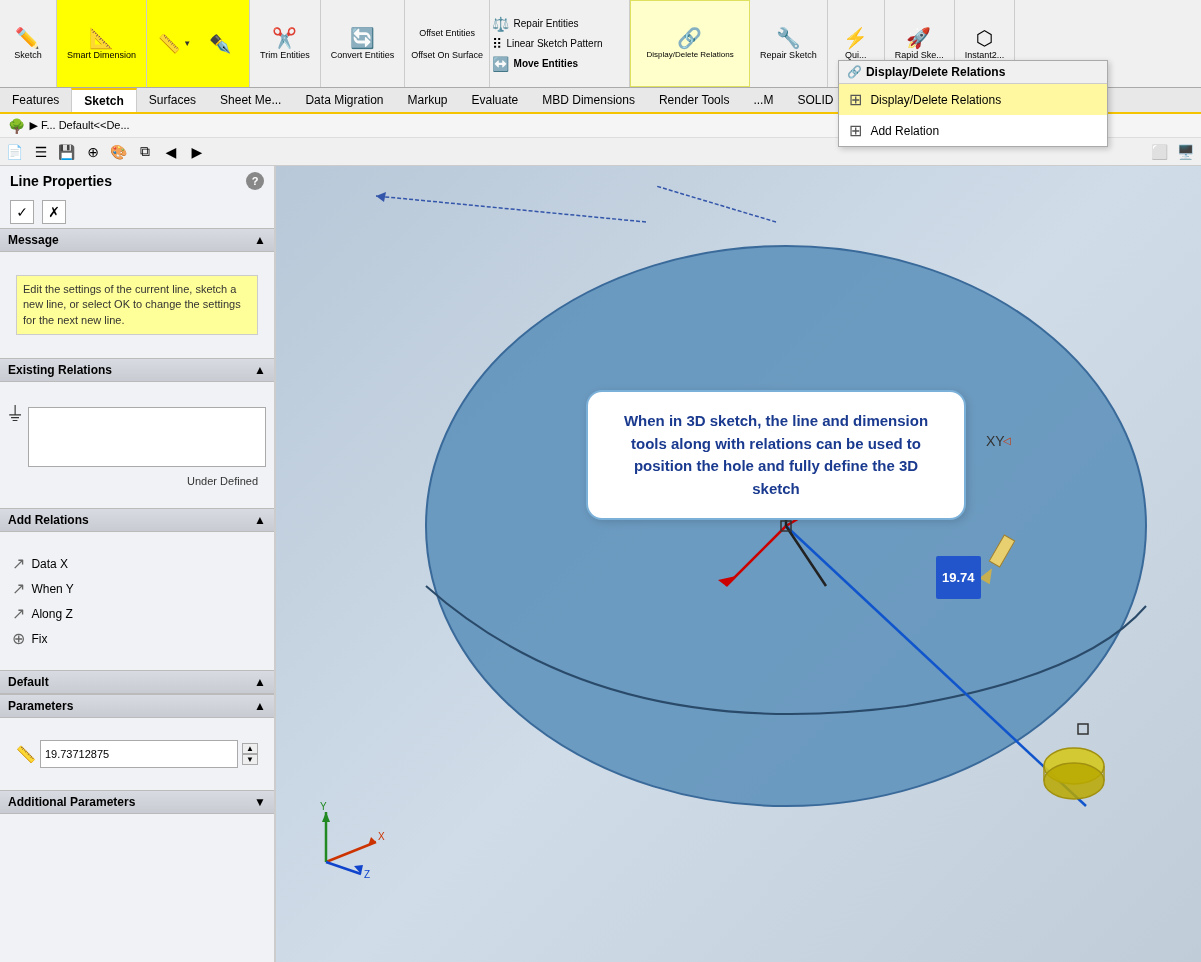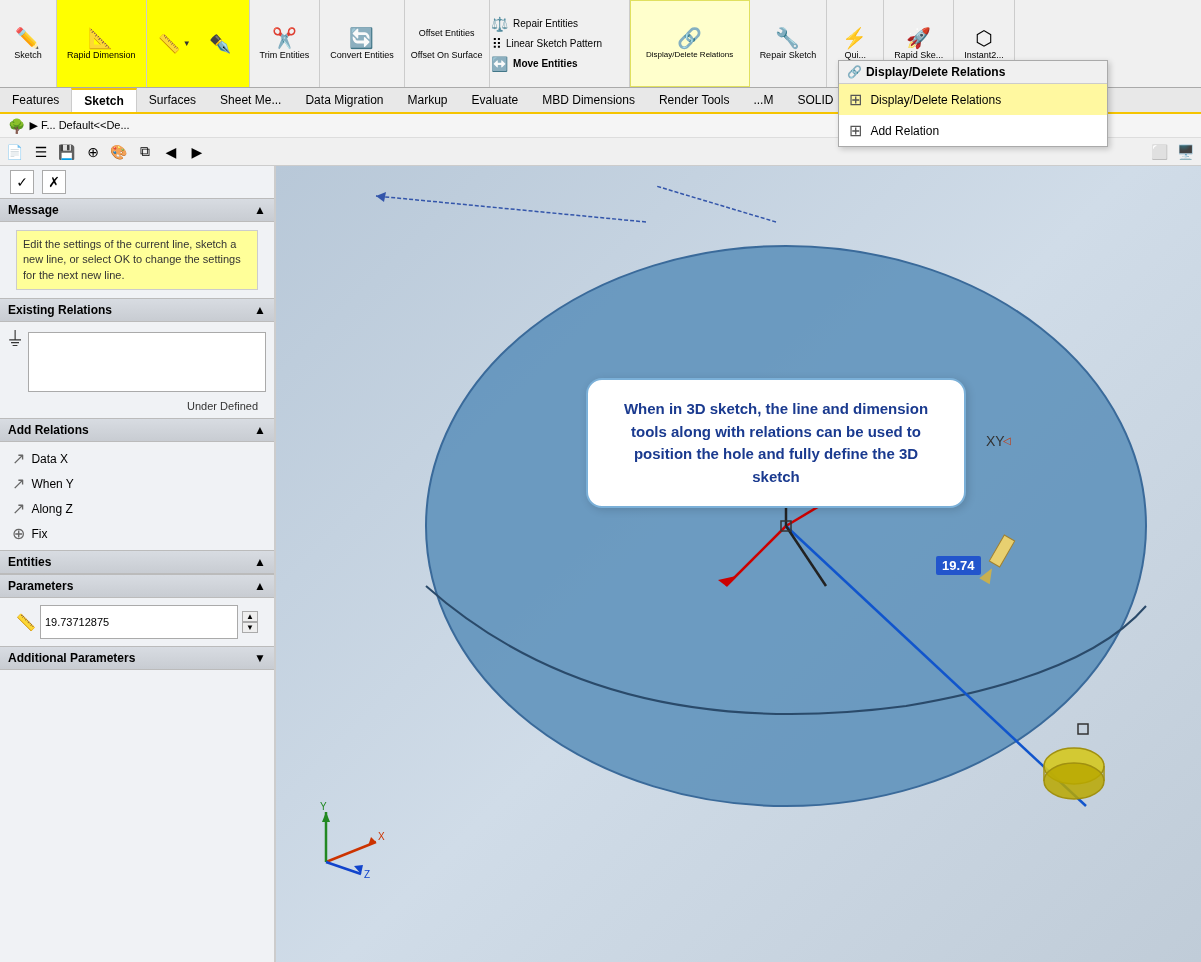--- a/index.html
+++ b/index.html
@@ -59,21 +59,21 @@
     .panel-title {
       font-size: 14px; font-weight: bold; padding: 6px 10px;
       display: flex; align-items: center; justify-content: space-between;
     }
     .panel-section-header {
       background: linear-gradient(to bottom, #d8dce2, #c8ccd2);
       padding: 4px 8px; font-size: 12px; font-weight: bold;
       display: flex; align-items: center; justify-content: space-between;
       border-top: 1px solid #bbb; border-bottom: 1px solid #bbb; cursor: pointer;
     }
-    .panel-section-content { padding: 4px 8px; }
+    .panel-section-content { padding: 19px 8px; }
 
     .ok-cancel-row { display: flex; gap: 8px; padding: 4px 10px; }
     .ok-btn, .cancel-btn { width: 24px; height: 24px; display: flex; align-items: center; justify-content: center; cursor: pointer; border: 1px solid #aaa; background: #fff; font-size: 14px; }
 
     .message-box {
       background: #ffff99; border: 1px solid #ccc; margin: 4px 8px;
       padding: 6px; font-size: 11px; line-height: 1.4; color: #333;
     }
 
     .relations-box {
@@ -84,21 +84,21 @@
 
     .relation-item {
       display: flex; align-items: center; gap: 6px; padding: 3px 4px; cursor: pointer;
     }
     .relation-icon { font-size: 16px; color: #666; }
 
     .checkbox-row { display: flex; align-items: center; gap: 6px; padding: 3px 8px; }
     .checkbox-row input[type="checkbox"] { margin: 0; }
 
     .param-row { display: flex; align-items: center; gap: 4px; padding: 3px 8px; }
-    .param-input { flex: 1; height: 34px; font-size: 11px; padding: 0 4px; border: 1px solid #aaa; background: #fff; }
+    .param-input { flex: 1; height: 28px; font-size: 11px; padding: 0 4px; border: 1px solid #aaa; background: #fff; }
     .param-spinner { display: flex; flex-direction: column; }
     .param-spinner button { width: 16px; height: 11px; font-size: 8px; padding: 0; border: 1px solid #aaa; background: #eee; cursor: pointer; line-height: 1; }
 
     
     #canvas-area {
       position: absolute; top: 166px; left: 276px; right: 0; bottom: 0;
       background: linear-gradient(135deg, #b8c8d8 0%, #d0dce8 50%, #c0ccd8 100%);
       overflow: hidden;
     }
 
@@ -114,58 +114,58 @@
     }
     .dropdown-item {
       display: flex; align-items: center; gap: 8px; padding: 6px 10px;
       cursor: pointer; font-size: 12px;
     }
     .dropdown-item:hover, .dropdown-item.highlighted { background: #fff8a0; }
     .dropdown-item .di-icon { font-size: 16px; color: #555; }
 
     
     #tooltip-bubble {
-      position: absolute; top: 212px; left: 310px;
+      position: absolute; top: 224px; left: 310px;
       background: #fff; border: 2px solid #7bb0d8; border-radius: 16px;
       padding: 18px 24px; max-width: 380px;
       box-shadow: 2px 2px 8px rgba(0,0,0,0.15);
     }
     #tooltip-bubble p {
       font-size: 15px; font-weight: bold; color: #1a3a8f; text-align: center; line-height: 1.5;
     }
 
     
     #coord-indicator {
       position: absolute; bottom: 80px; left: 30px;
       width: 60px; height: 80px;
     }
 
     
     .value-badge {
       position: absolute; background: #2255cc; color: #fff;
-      padding: 2px 6px; font-size: 13px; font-weight: bold;
+      padding: 14px 6px; font-size: 13px; font-weight: bold;
       border-radius: 2px;
     }
   </style>
 </head>
 <body>
 
 <div id="toolbar">
 
   <div class="toolbar-section" style="min-width:55px;">
     <div class="toolbar-btn">
       <div class="icon">✏️</div>
       <div class="label">Sketch</div>
     </div>
   </div>
 
   <div class="toolbar-section yellow-bg" style="min-width:70px;">
     <div class="toolbar-btn">
       <div class="icon">📐</div>
-      <div class="label">Rapid Dimension</div>
+      <div class="label">Smart Dimension</div>
     </div>
   </div>
 
   <div class="toolbar-section yellow-bg" style="min-width:60px; flex-direction:row; gap:2px;">
     <div class="toolbar-btn" style="flex-direction:row; gap:2px;">
       <div class="icon" style="font-size:18px;">📏</div>
       <div style="font-size:8px; color:#333;">▼</div>
     </div>
     <div class="toolbar-btn">
       <div class="icon" style="font-size:18px;">✒️</div>
@@ -273,20 +273,24 @@
   <div class="icon-btn">⧉</div>
   <div class="icon-btn">◀</div>
   <div class="icon-btn">▶</div>
   <div style="flex:1;"></div>
   <div class="icon-btn">⬜</div>
   <div class="icon-btn">🖥️</div>
 </div>
 
 <div id="left-panel">
 
+  <div class="panel-title">
+    <span style="font-size:14px; font-weight:bold;">Line Properties</span>
+    <span style="background:#888; color:#fff; border-radius:50%; width:18px; height:18px; display:flex; align-items:center; justify-content:center; font-size:11px; cursor:pointer;">?</span>
+  </div>
 
   <div class="ok-cancel-row">
     <div class="ok-btn">✓</div>
     <div class="cancel-btn">✗</div>
   </div>
 
   <div class="panel-section-header">
     <span>Message</span>
     <span>▲</span>
   </div>
@@ -323,21 +327,21 @@
       <span class="relation-icon">↗</span>
       <span>Along Z</span>
     </div>
     <div class="relation-item">
       <span class="relation-icon">⊕</span>
       <span>Fix</span>
     </div>
   </div>
 
   <div class="panel-section-header">
-    <span>Entities</span>
+    <span>Default</span>
     <span>▲</span>
   </div>
 
   <div class="panel-section-header">
     <span>Parameters</span>
     <span>▲</span>
   </div>
   <div class="panel-section-content">
     <div class="param-row">
       <span style="font-size:16px;">📏</span>

